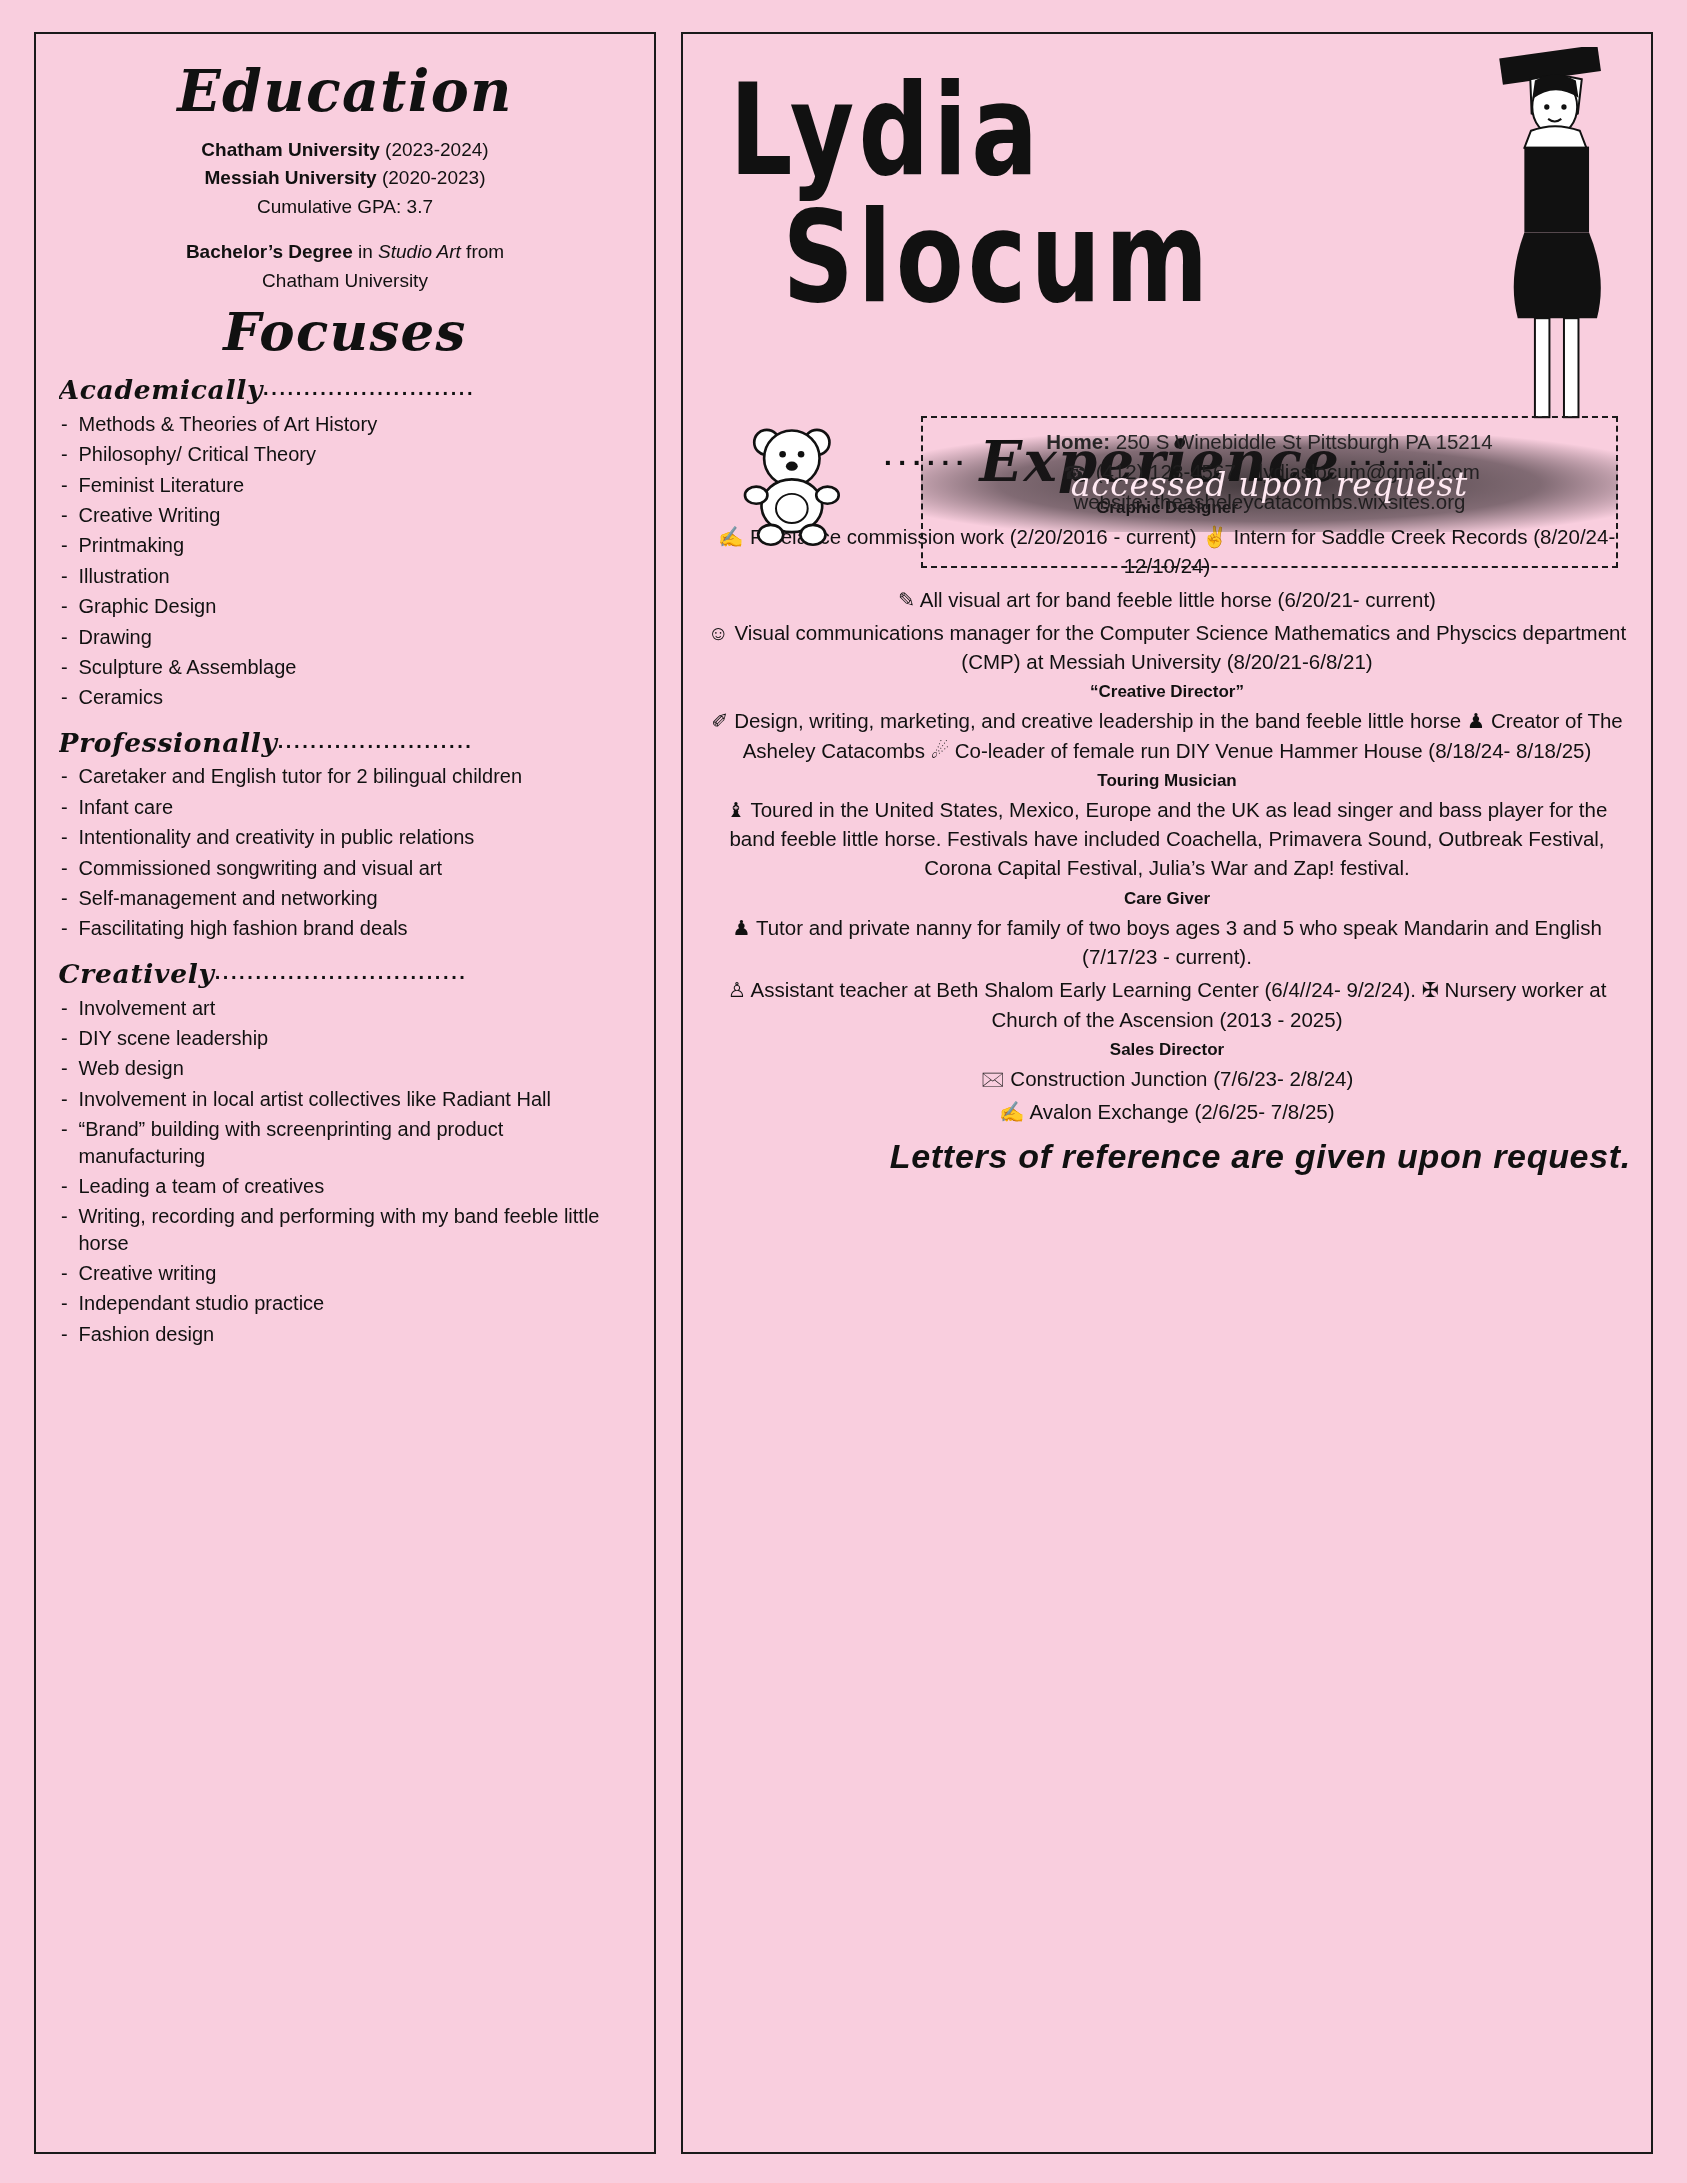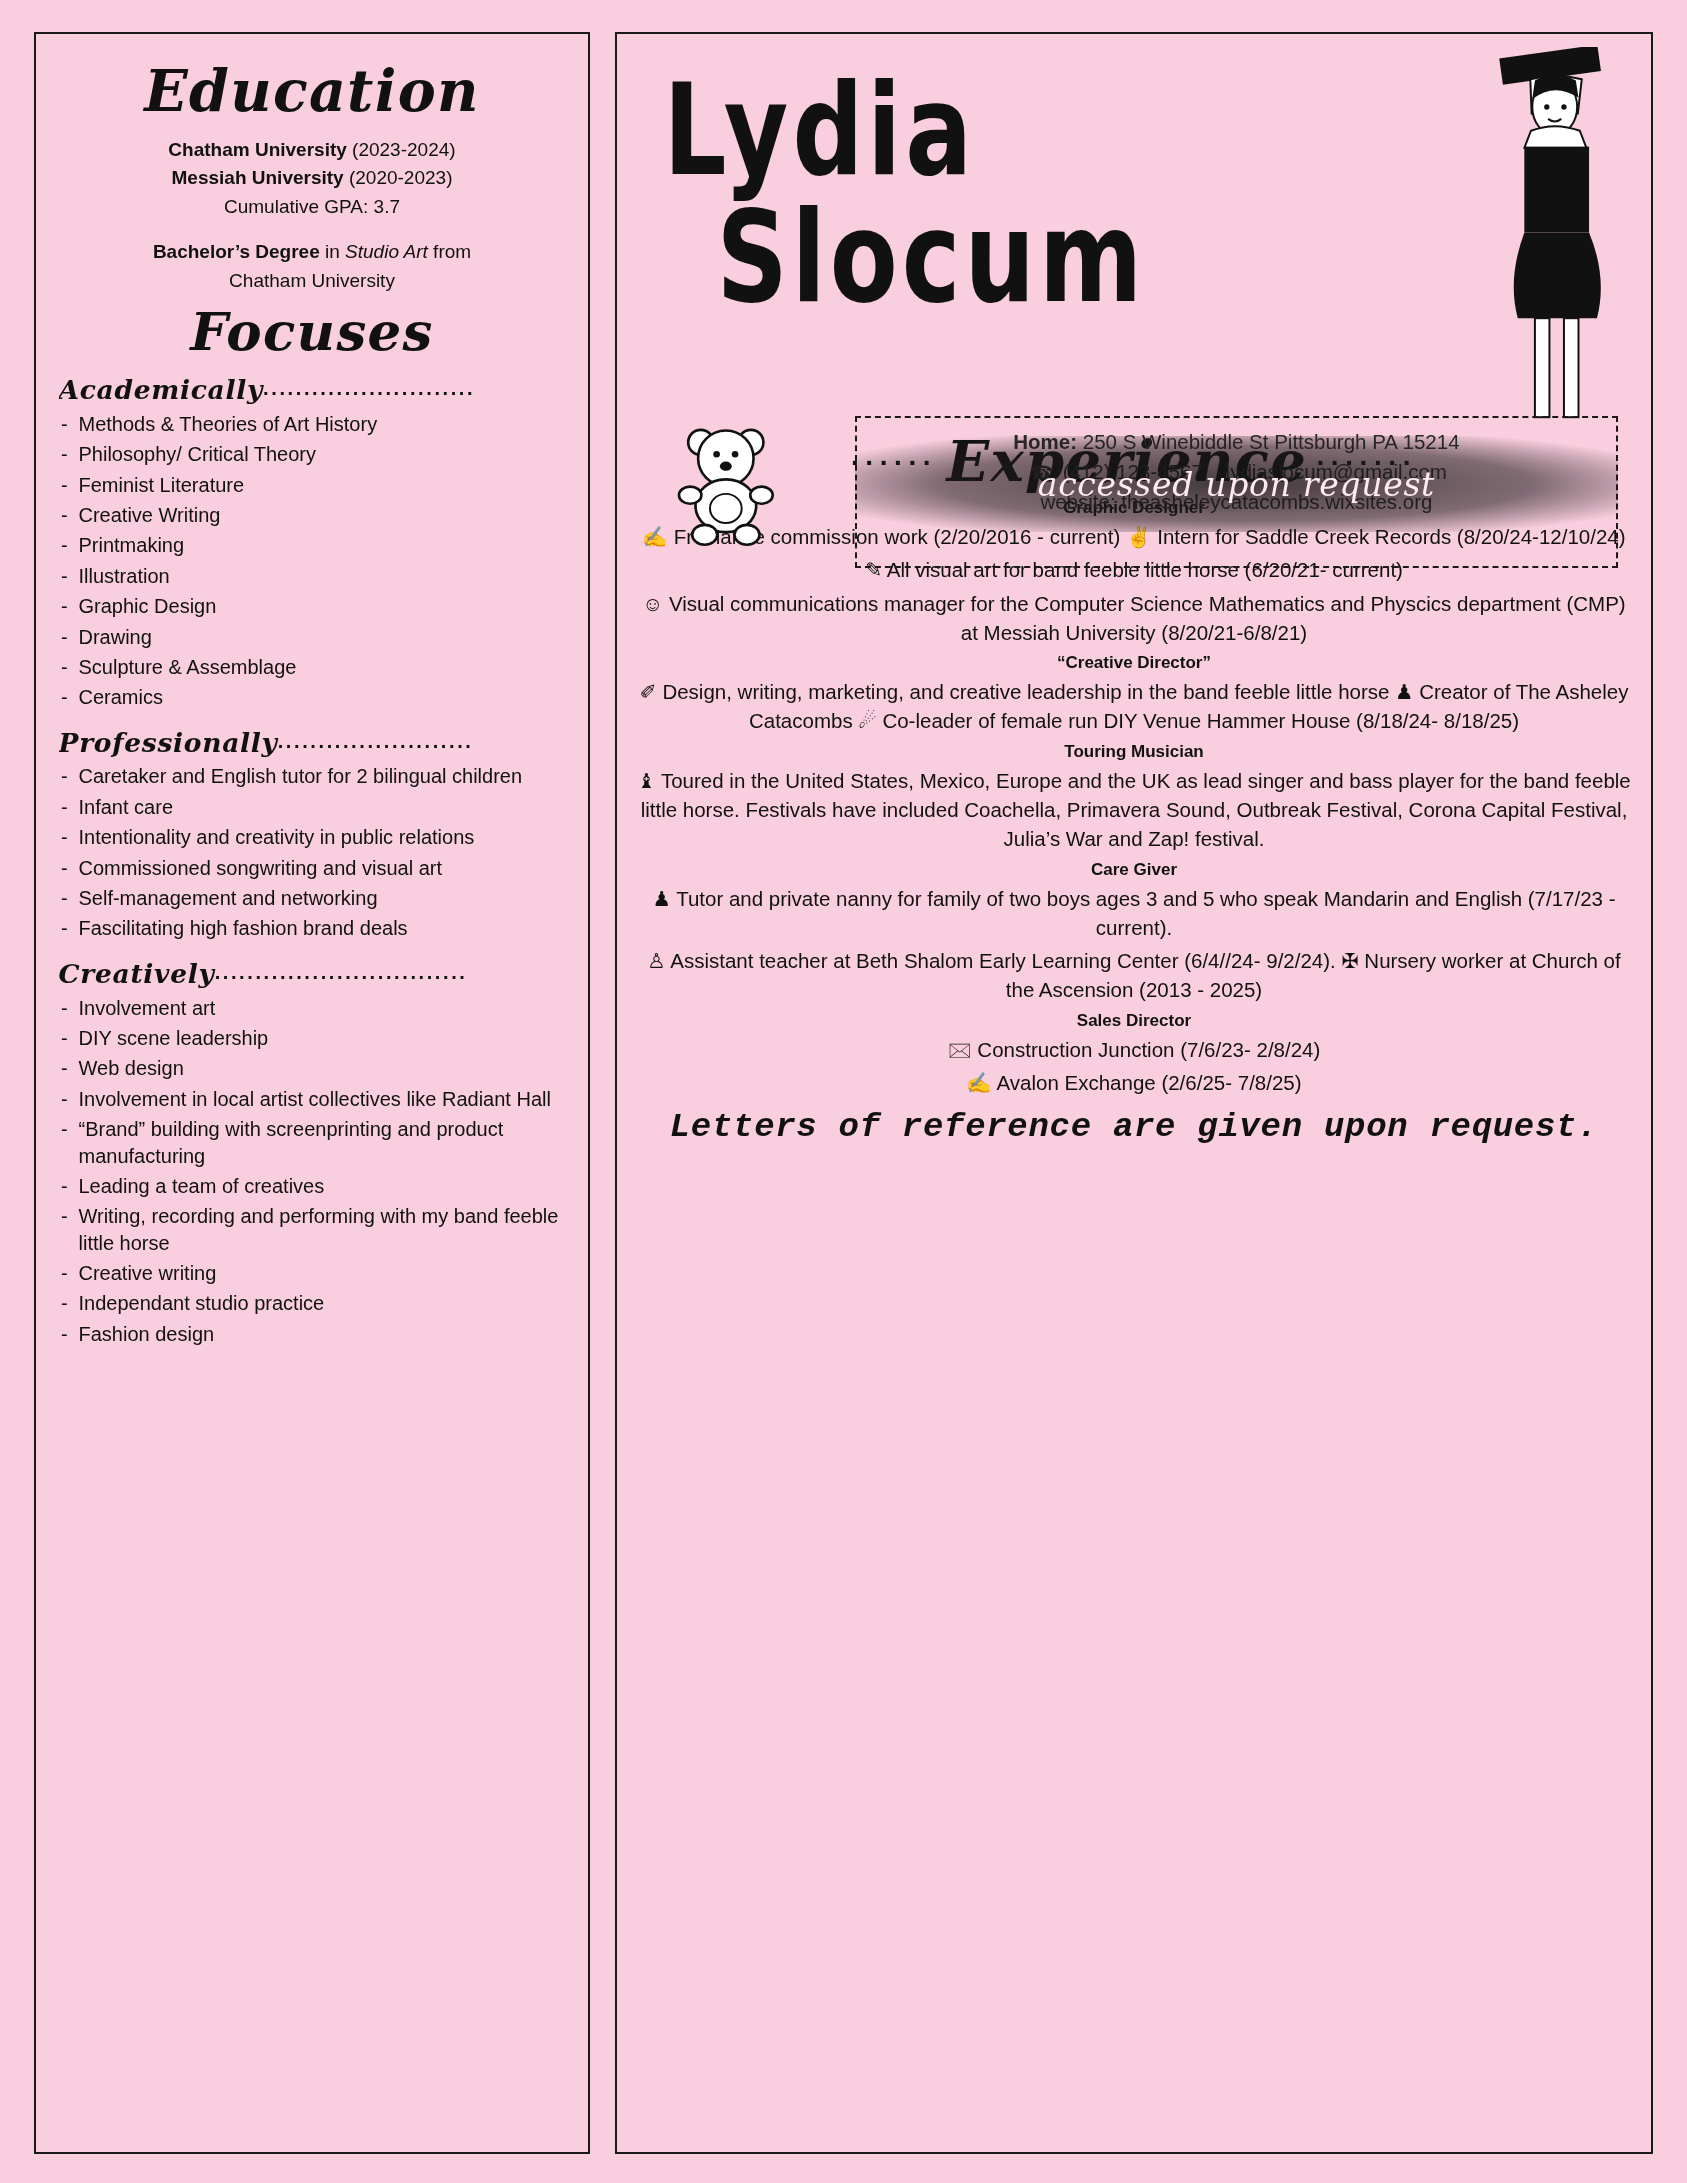--- a/index.html
+++ b/index.html
@@ -19,21 +19,21 @@
     position: absolute;
     inset: 0;
     background: #f9cede;
     display: flex;
     padding: 32px 34px 29px 34px;
     box-sizing: border-box;
     gap: 25px;
   }
   
   .left-col {
-    width: 556px;
+    width: 622px;
     border: 2.6px solid #1a1a1a;
     box-sizing: border-box;
     padding: 17px 22.5px 20px 22.5px;
     position: relative;
   }
   .right-col {
     flex: 1;
     border: 2.6px solid #1a1a1a;
     box-sizing: border-box;
     padding: 12px 20px 16px 20px;
@@ -210,25 +210,25 @@
     font-size: 20.5px;
     line-height: 1.42;
     margin: 0 0 4px 0;
   }
   .gly {
     font-family: "DejaVu Sans", sans-serif;
     font-size: 18.5px;
     padding: 0 4px;
   }
   .closing {
-    font-family: Liberation Mono, monospace;
+    font-family: Liberation Sans, sans-serif;
     font-style: italic;
     font-weight: 700;
     font-size: 34px;
-    text-align: center;
+    text-align: right;
     margin-top: 10.6px;
     letter-spacing: 0.7px;
   }
 </style>
 </head>
 <body>
 
 <div class="page">
 
   <div class="left-col">

